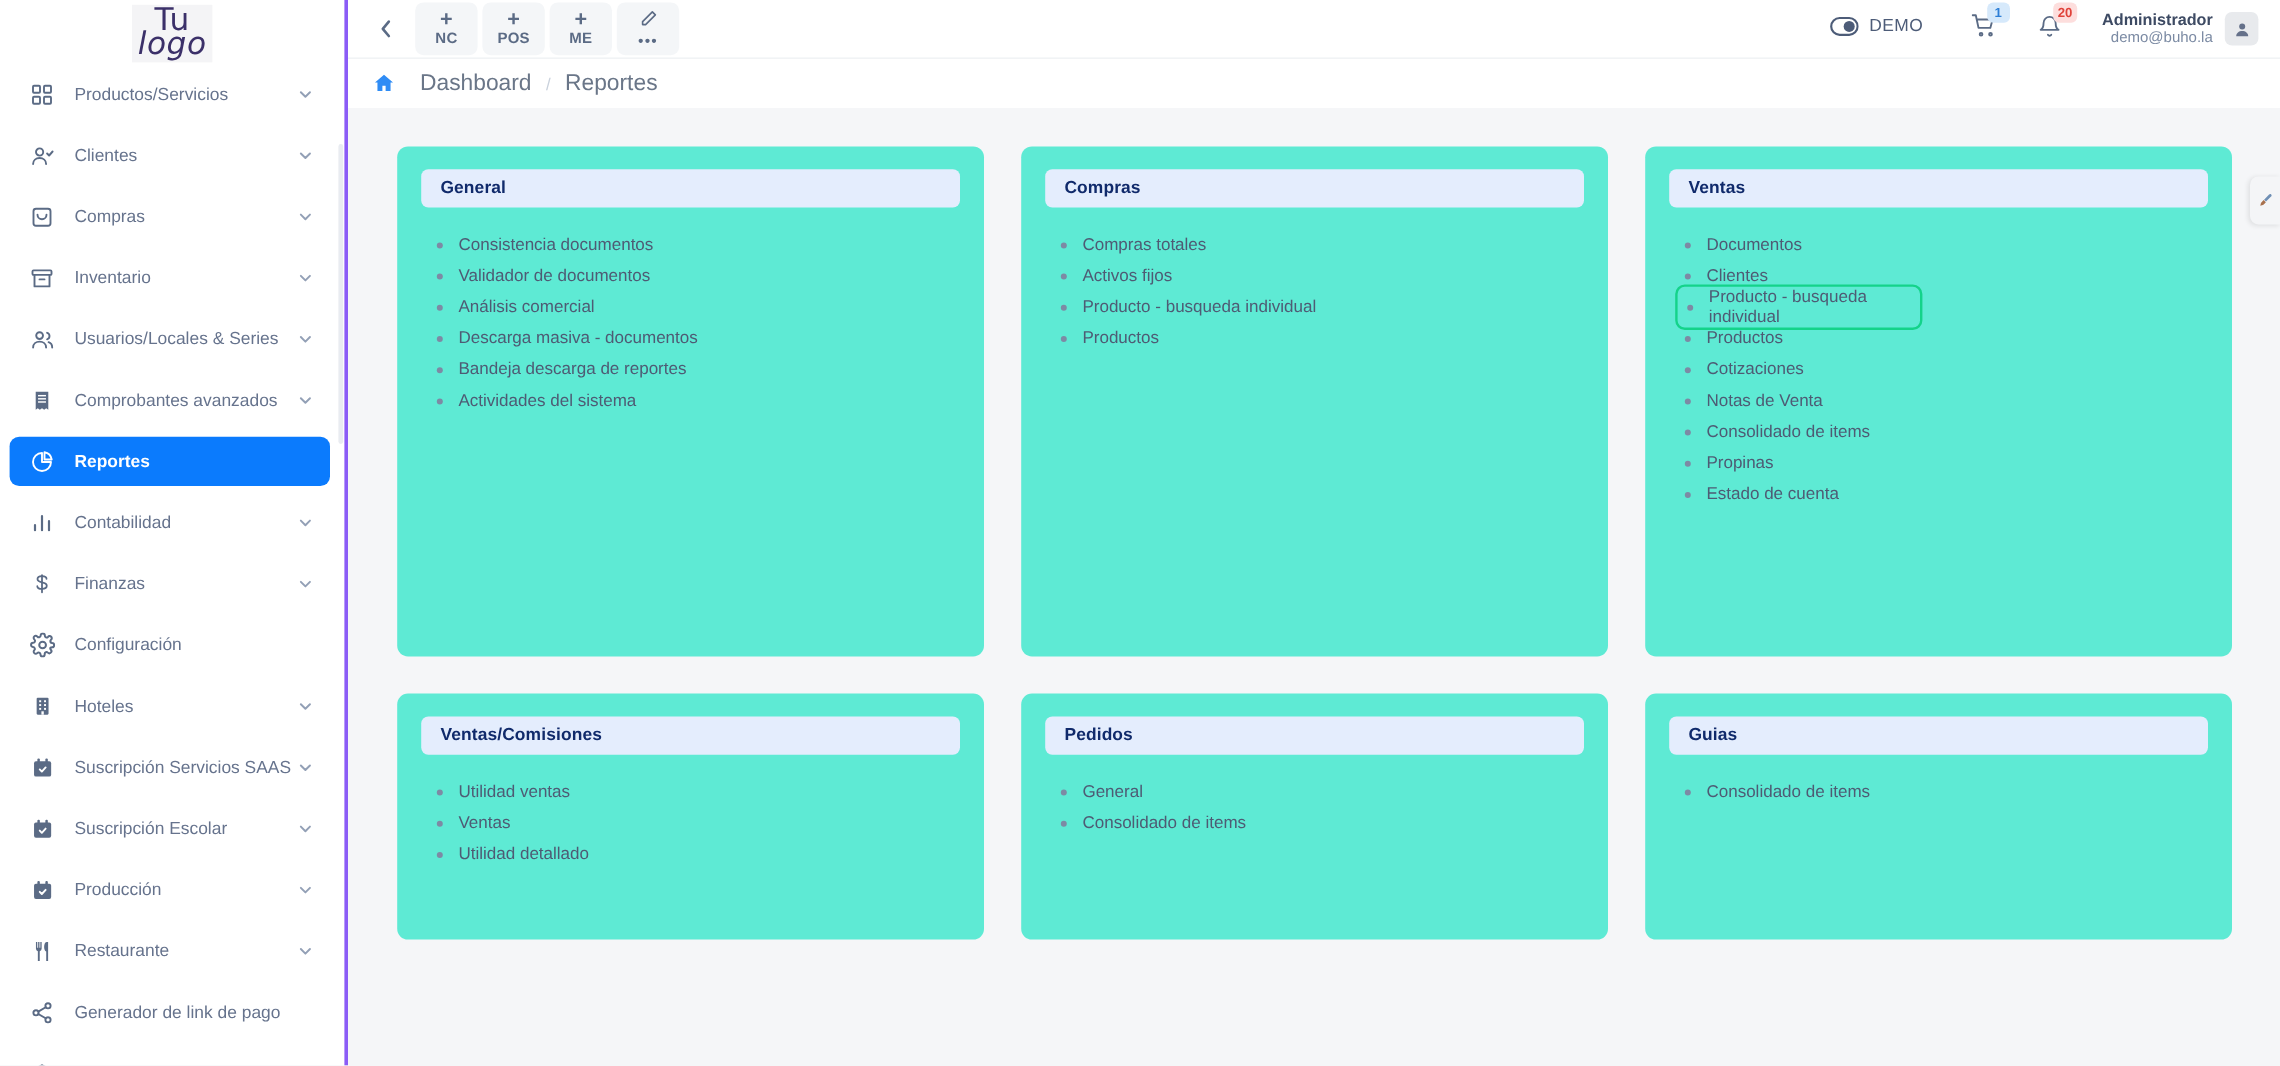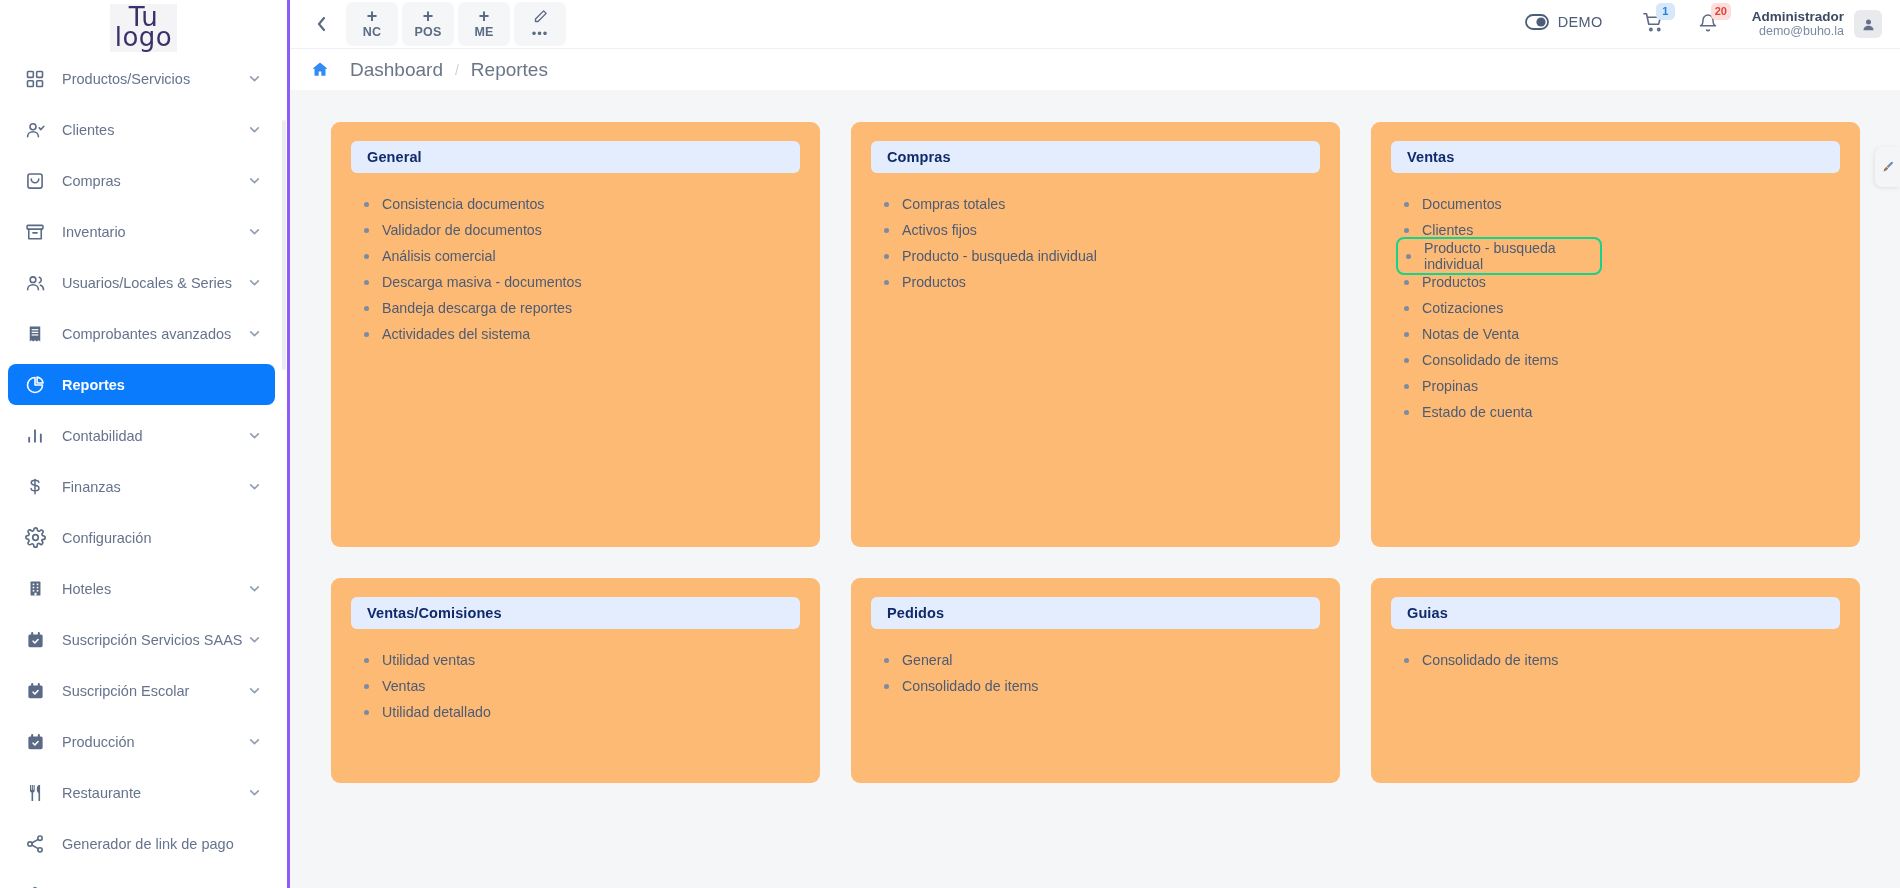--- a/index.html
+++ b/index.html
@@ -27,21 +27,21 @@
   .logo {
     font-family: "DejaVu Sans", sans-serif;
     font-size: 26px; line-height: 24px;
     color: #3b3069; text-align: center;
     background: #f4f4f6;
     padding: 1px 5px 3px 5px;
     font-weight: 400;
     letter-spacing: .5px;
   }
   .logo span { display: block; }
-  .logo .l2 { margin-top: -4px; }
+  .logo .l2 { margin-top: -4px; font-style: italic; }
 
   .nav { padding: 2px 0 20px 0; }
   .nav-item {
     display: flex; align-items: center;
     height: 41px;
     margin: 0 12px 10px 8px;
     padding: 0 14px 0 16px;
     border-radius: 8px;
     color: #66738d;
     font-size: 14.5px;
@@ -145,21 +145,21 @@
     flex: 1 1 auto;
     overflow: hidden;
     padding: 32px 40px 0 41px;
   }
   .grid {
     display: grid;
     grid-template-columns: repeat(3, 1fr);
     gap: 31px;
   }
   .card {
-    background: #fdba74;
+    background: #5eead4;
     border-radius: 9px;
     height: 425px;
     padding: 19px 20px 0 20px;
   }
   .card.short { height: 205px; text-align: right; }
   .card-head {
     background: #e4edfd;
     border-radius: 6px;
     height: 32px;
     display: flex; align-items: center;

